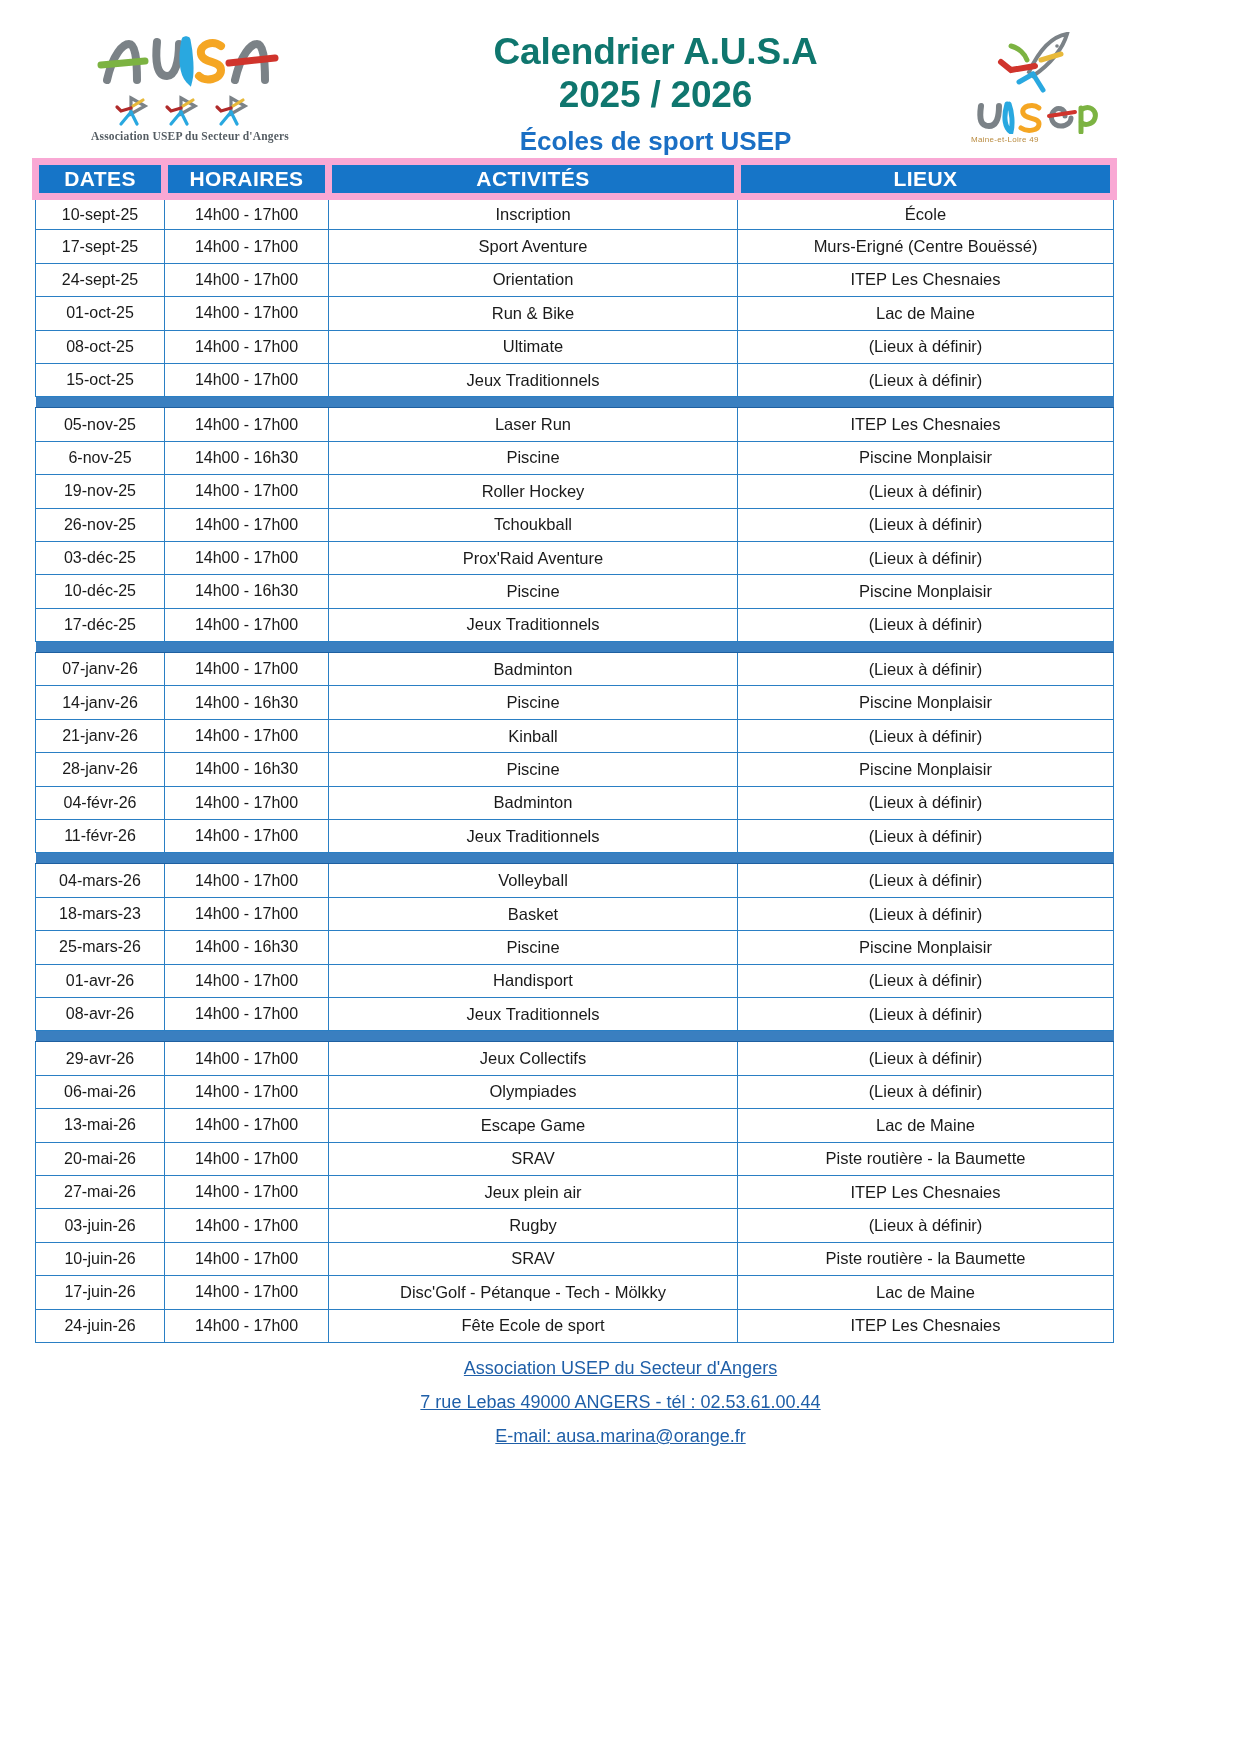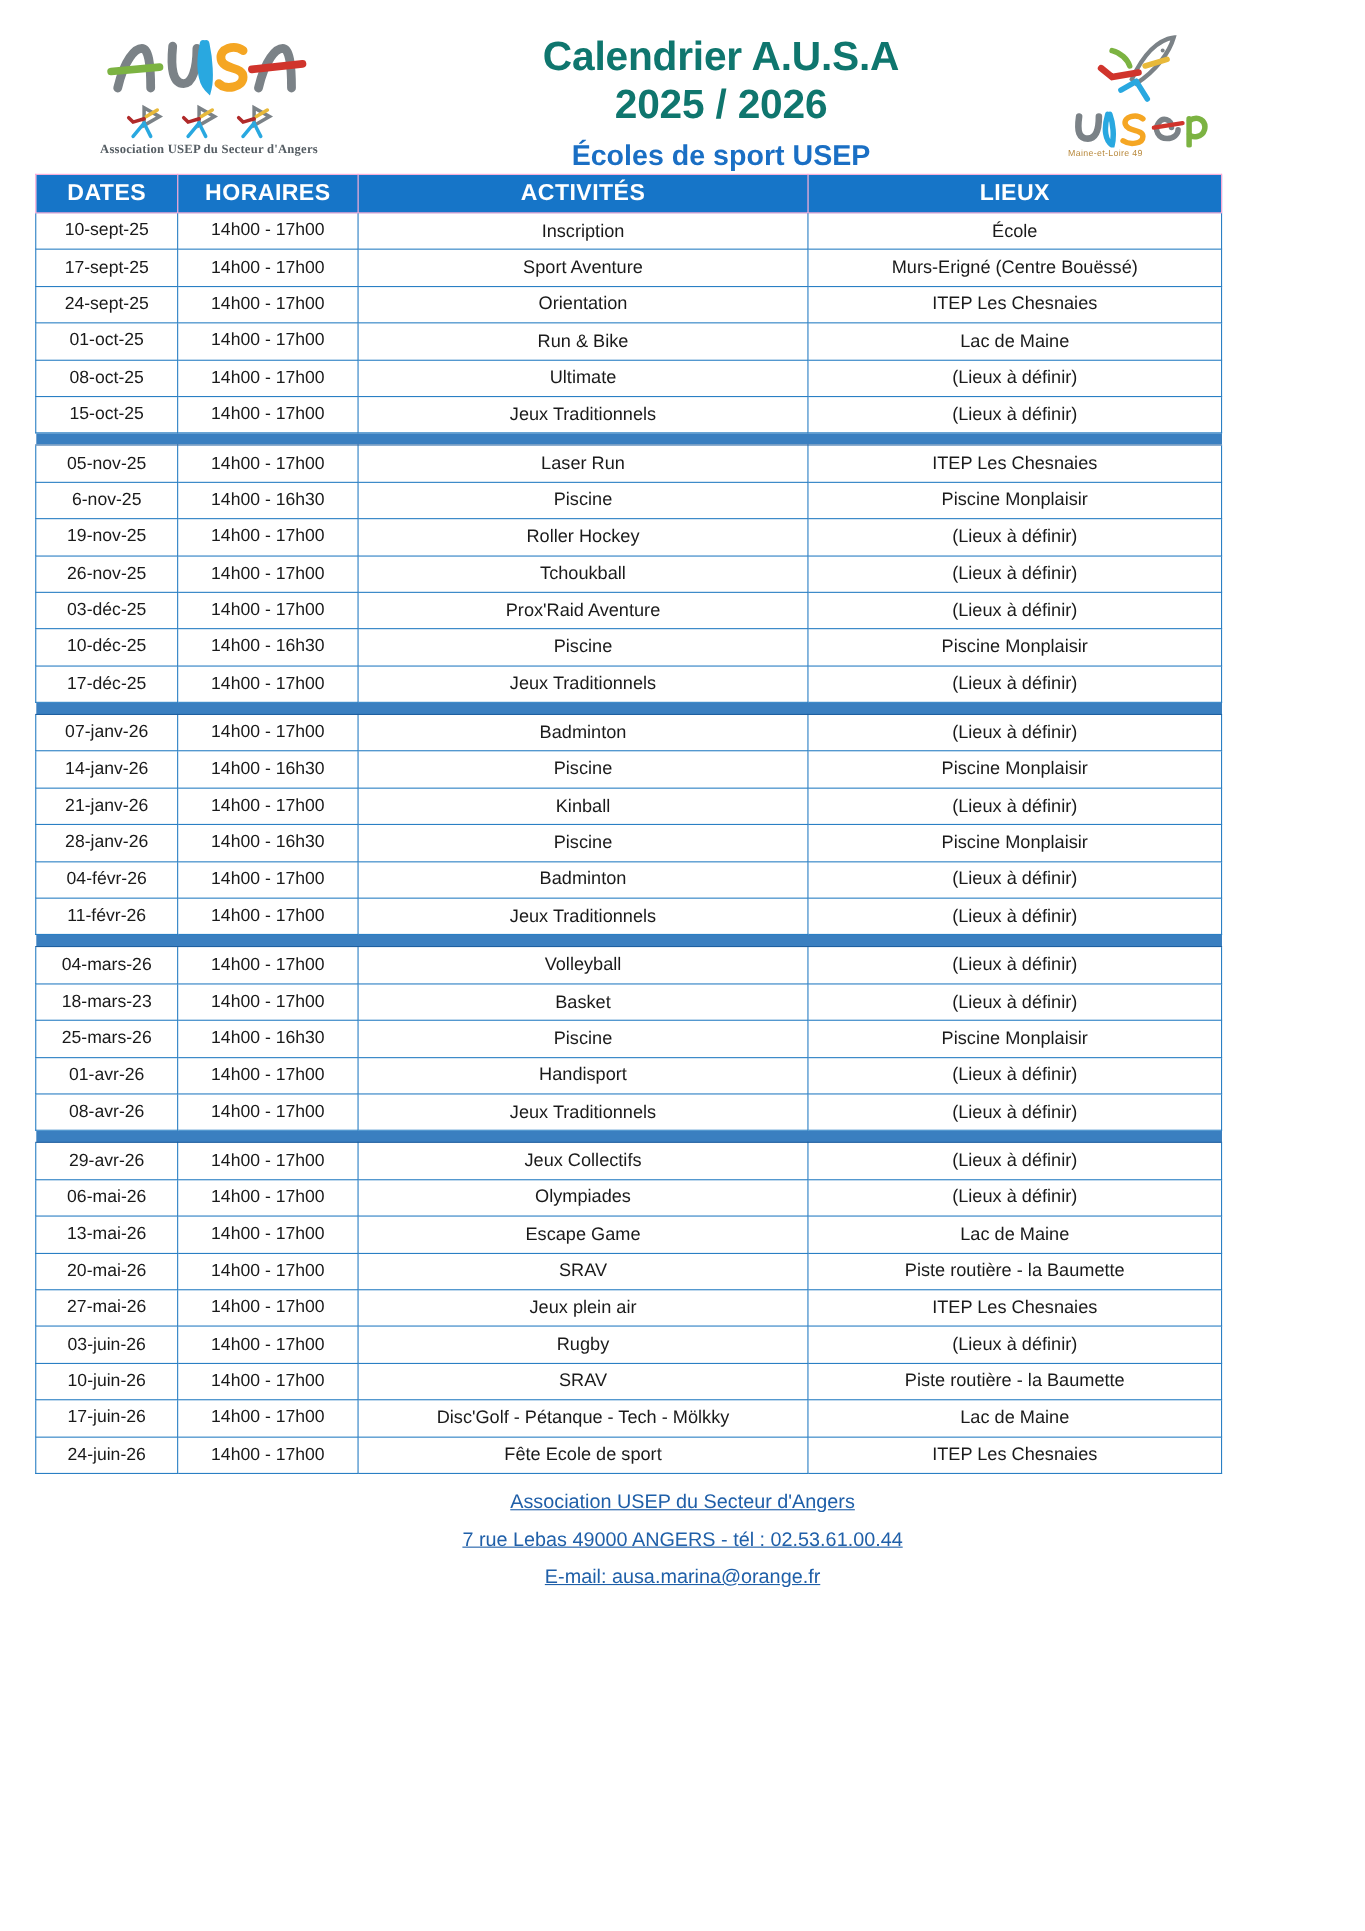--- a/index.html
+++ b/index.html
@@ -68,21 +68,21 @@
   table.cal col.c-lieu  { width: 376px; }
 
   thead th {
     background: #1675c8;
     color: #ffffff;
     font-size: 21px;
     font-weight: bold;
     letter-spacing: 0.4px;
     height: 35px;
     padding: 0;
-    border: 1px solid #f9a8d4;
+    border: 7px solid #f9a8d4;
     text-align: center;
   }
   thead tr { }
 
   tbody td {
     height: 33.4px;
     font-size: 16.5px;
     color: #1a1a1a;
     text-align: center;
     border: 1px solid #2a7fc4;

